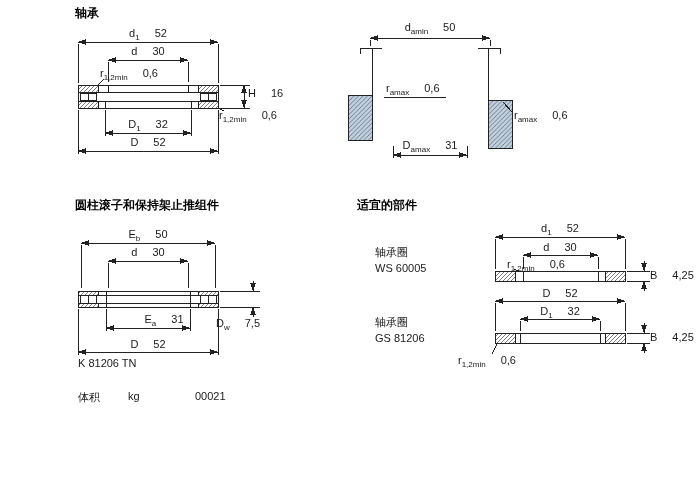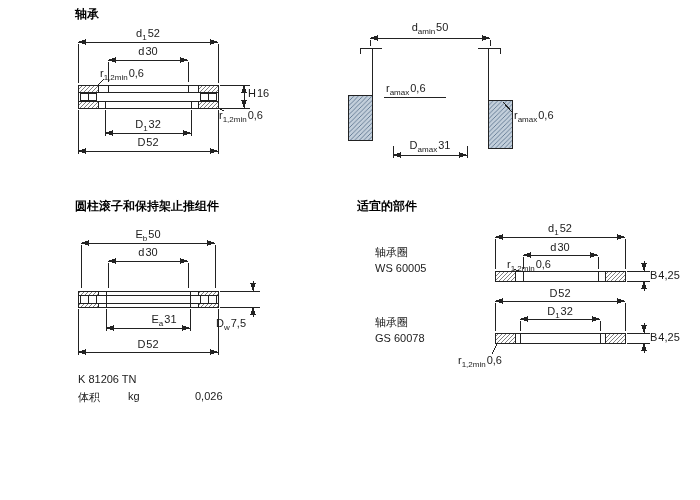--- a/index.html
+++ b/index.html
@@ -2,23 +2,23 @@
 <html><head>
 <meta charset="utf-8">
 <style>
   * { margin:0; padding:0; box-sizing:border-box; }
   html,body { width:700px; height:500px; overflow:hidden; }
   body { background:#ffffff; font-family:"Liberation Sans","DejaVu Sans",sans-serif; }
   .canvas { position:relative; width:700px; height:500px; background:#ffffff; }
   .canvas > svg { position:absolute; left:0; top:0; }
   .lbl { position:absolute; font-size:11px; line-height:1; color:#1a1a1a; white-space:nowrap; }
   .lbl sub { font-size:8px; vertical-align:baseline; position:relative; top:3px; }
-  .lbl .val { margin-left:1px; }
+  .lbl .val { margin-left:15px; }
   .ctr { transform:translateX(-50%); }
-  .title { font-weight:bold; font-size:12px; color:#000; }
+  .title { font-weight:bold; font-size:12px; color:#000;font-family:Liberation Mono, monospace; }
 </style>
 </head>
 <body>
 
 <div class="canvas">
 
   <svg width="700" height="500" viewBox="0 0 700 500" shape-rendering="crispEdges">
     <defs>
       <marker id="arr" markerUnits="userSpaceOnUse" markerWidth="9" markerHeight="6" refX="8" refY="3" orient="auto-start-reverse">
         <path d="M0,0 L8,3 L0,6 Z" fill="#222222"></path>
@@ -173,35 +173,35 @@
     <span class="lbl ctr" style="left:430px;top:140px"><span>D</span><sub>amax</sub><span class="val">31</span></span>
   </div>
 
   <div>
     <span class="lbl title" style="left:75px;top:200px">圆柱滚子和保持架止推组件</span>
     <span class="lbl ctr" style="left:148px;top:229px"><span>E</span><sub>b</sub><span class="val">50</span></span>
     <span class="lbl ctr" style="left:148px;top:247px"><span>d</span><span class="val">30</span></span>
     <span class="lbl" style="left:216px;top:318px"><span>D</span><sub>w</sub><span class="val">7,5</span></span>
     <span class="lbl ctr" style="left:164px;top:314px"><span>E</span><sub>a</sub><span class="val">31</span></span>
     <span class="lbl ctr" style="left:148px;top:339px"><span>D</span><span class="val">52</span></span>
-    <span class="lbl" style="left:78px;top:374px">K 81206 TN</span>
+    <span class="lbl" style="left:78px;top:358px">K 81206 TN</span>
     <span class="lbl" style="left:78px;top:392px">体积</span>
     <span class="lbl" style="left:128px;top:391px">kg</span>
-    <span class="lbl" style="left:195px;top:391px">0,026</span>
+    <span class="lbl" style="left:195px;top:391px">00021</span>
   </div>
 
   <div>
     <span class="lbl title" style="left:357px;top:200px">适宜的部件</span>
     <span class="lbl" style="left:375px;top:247px">轴承圈</span>
     <span class="lbl" style="left:375px;top:263px">WS 60005</span>
     <span class="lbl ctr" style="left:560px;top:223px"><span>d</span><sub>1</sub><span class="val">52</span></span>
     <span class="lbl ctr" style="left:560px;top:242px"><span>d</span><span class="val">30</span></span>
     <span class="lbl" style="left:507px;top:259px"><span>r</span><sub>1,2min</sub><span class="val">0,6</span></span>
     <span class="lbl" style="left:650px;top:270px"><span>B</span><span class="val">4,25</span></span>
     <span class="lbl ctr" style="left:560px;top:288px"><span>D</span><span class="val">52</span></span>
     <span class="lbl ctr" style="left:560px;top:306px"><span>D</span><sub>1</sub><span class="val">32</span></span>
     <span class="lbl" style="left:375px;top:317px">轴承圈</span>
-    <span class="lbl" style="left:375px;top:333px">GS 60078</span>
+    <span class="lbl" style="left:375px;top:333px">GS 81206</span>
     <span class="lbl" style="left:650px;top:332px"><span>B</span><span class="val">4,25</span></span>
     <span class="lbl" style="left:458px;top:355px"><span>r</span><sub>1,2min</sub><span class="val">0,6</span></span>
   </div>
 
 </div>
 
 </body></html>

